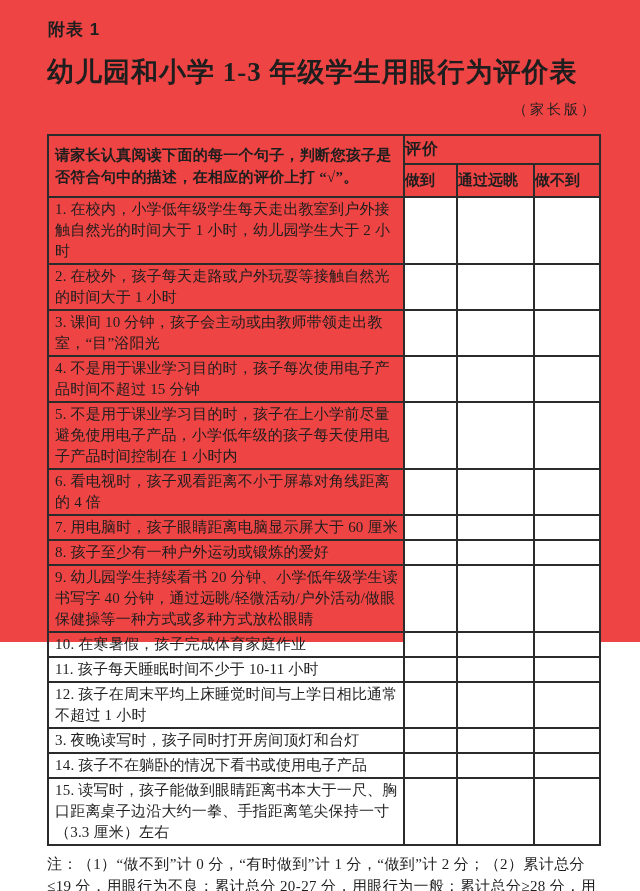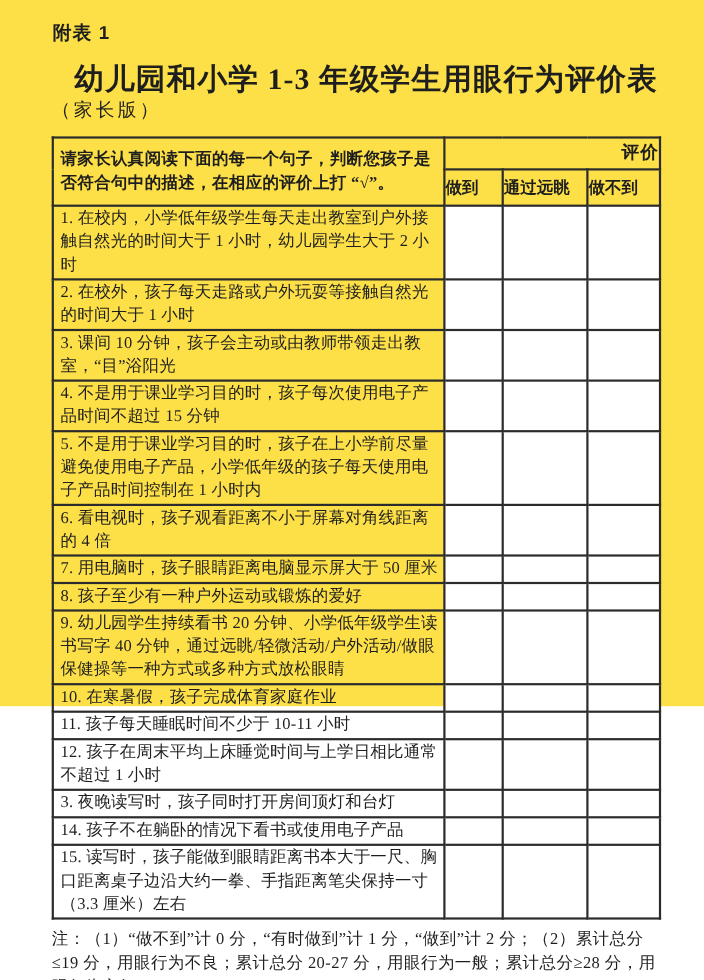--- a/index.html
+++ b/index.html
@@ -8,42 +8,42 @@
     width: 640px;
     height: 891px;
     overflow: hidden;
     font-family: "Liberation Serif", "DejaVu Serif", serif;
     color: #1e1e1e;
   }
   .page {
     position: relative;
     width: 640px;
     height: 642px;
-    background: #fde047;
+    background: #ef4444;
     padding: 16px 42px 0 47px;
   }
   .appendix {
     font-family: "Liberation Sans", "DejaVu Sans", sans-serif;
     font-size: 17px;
     font-weight: bold;
     margin: 2px 0 0 1px;
     letter-spacing: 1px;
   }
   .title {
     font-size: 27px;
     font-weight: bold;
-    text-align: right;
+    text-align: left;
     margin-top: 14px;
     letter-spacing: 1px;
     line-height: 34px;
   }
   .subtitle {
-    font-size: 17px;
-    text-align: left;
-    margin-top: 0;
+    font-size: 14px;
+    text-align: right;
+    margin-top: 10px;
     letter-spacing: 3px;
     line-height: 22px;
   }
   table.eval-table {
     border-collapse: collapse;
     table-layout: fixed;
     width: 552px;
     margin-top: 13px;
   }
   .col-q { width: 356px; }
@@ -55,21 +55,21 @@
     vertical-align: middle;
   }
   td.instr {
     font-weight: bold;
     font-size: 15px;
     line-height: 22px;
     padding: 2px 4px 2px 6px;
     letter-spacing: 0.3px;
   }
   td.eval-h {
-    text-align: right;
+    text-align: left;
     font-weight: bold;
     font-size: 16px;
     height: 29px;
     letter-spacing: 1px;
   }
   td.opt {
     text-align: left;
     font-weight: bold;
     font-size: 15px;
     height: 33px;
@@ -150,21 +150,21 @@
           <td class="c"></td>
           <td class="c"></td>
         </tr>
         <tr>
           <td class="q">6. 看电视时，孩子观看距离不小于屏幕对角线距离的 4 倍</td>
           <td class="c"></td>
           <td class="c"></td>
           <td class="c"></td>
         </tr>
         <tr>
-          <td class="q">7. 用电脑时，孩子眼睛距离电脑显示屏大于 50 厘米</td>
+          <td class="q">7. 用电脑时，孩子眼睛距离电脑显示屏大于 60 厘米</td>
           <td class="c"></td>
           <td class="c"></td>
           <td class="c"></td>
         </tr>
         <tr>
           <td class="q">8. 孩子至少有一种户外运动或锻炼的爱好</td>
           <td class="c"></td>
           <td class="c"></td>
           <td class="c"></td>
         </tr>

